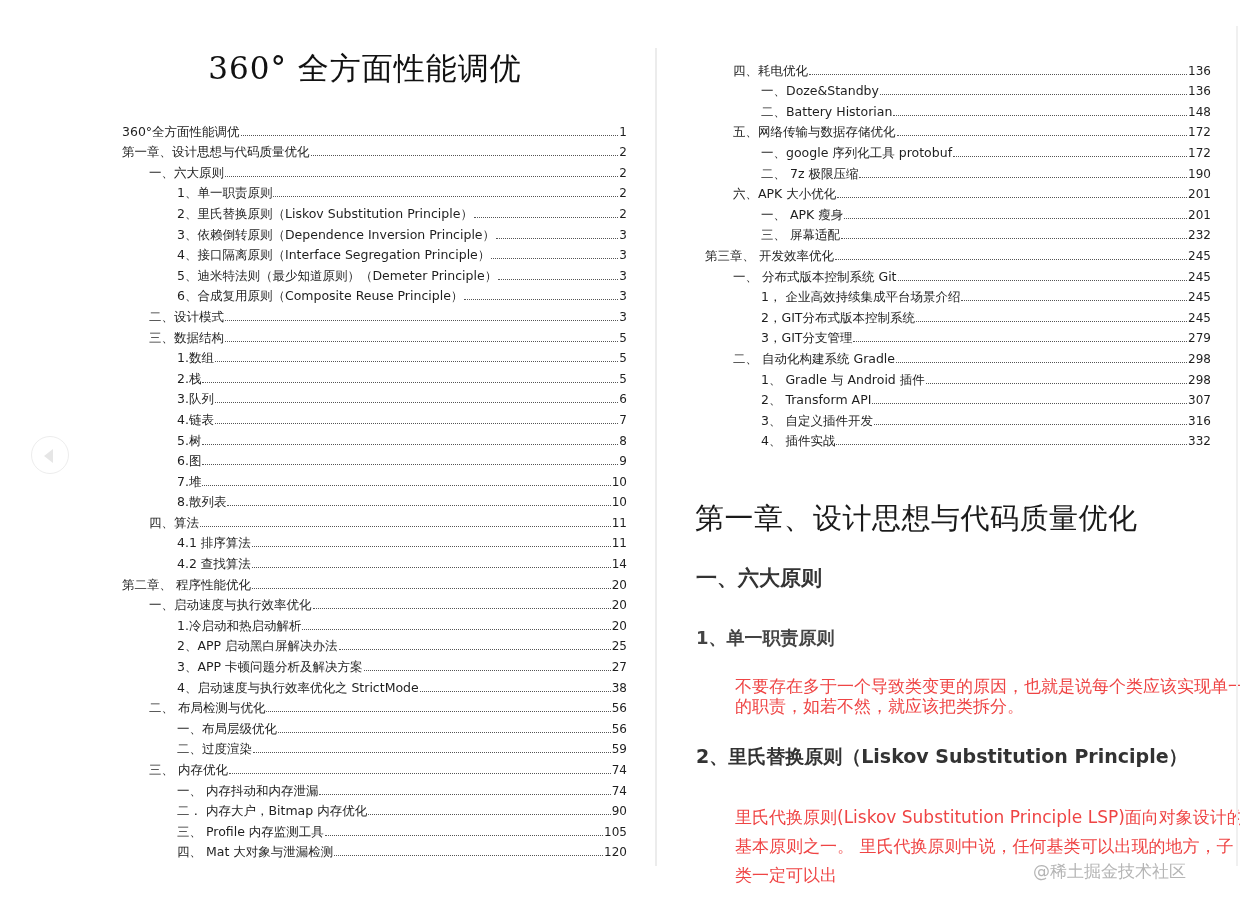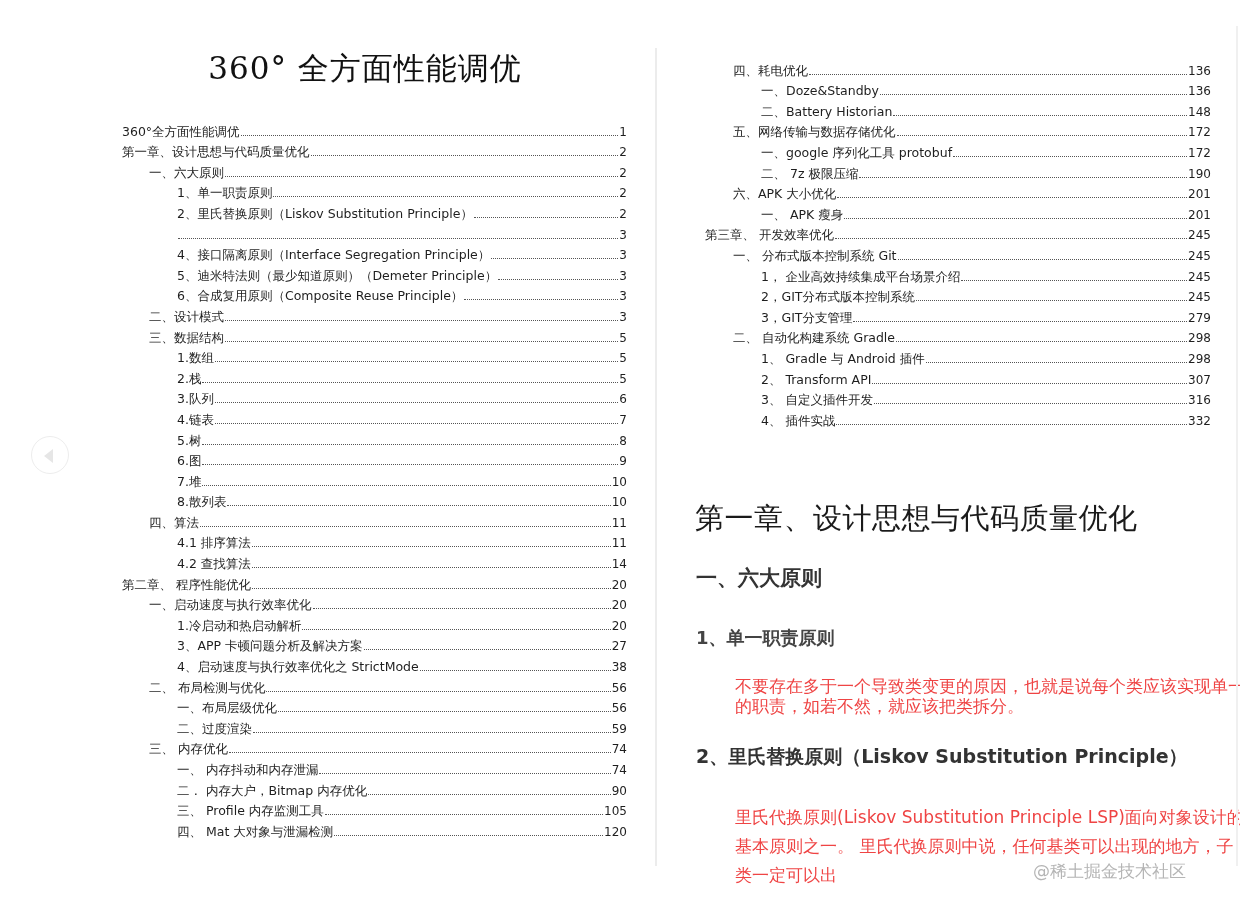--- a/index.html
+++ b/index.html
@@ -71,20 +71,21 @@
         <span class="t">1、单一职责原则</span>
         <span class="dots"></span>
         <span class="p">2</span>
       </li>
       <li class="lvl2">
         <span class="t">2、里氏替换原则（Liskov Substitution Principle）</span>
         <span class="dots"></span>
         <span class="p">2</span>
       </li>
       <li class="lvl2">
+        <span class="t">3、依赖倒转原则（Dependence Inversion Principle）</span>
         <span class="dots"></span>
         <span class="p">3</span>
       </li>
       <li class="lvl2">
         <span class="t">4、接口隔离原则（Interface Segregation Principle）</span>
         <span class="dots"></span>
         <span class="p">3</span>
       </li>
       <li class="lvl2">
         <span class="t">5、迪米特法则（最少知道原则）（Demeter Principle）</span>
@@ -170,20 +171,25 @@
         <span class="t">一、启动速度与执行效率优化</span>
         <span class="dots"></span>
         <span class="p">20</span>
       </li>
       <li class="lvl2">
         <span class="t">1.冷启动和热启动解析</span>
         <span class="dots"></span>
         <span class="p">20</span>
       </li>
       <li class="lvl2">
+        <span class="t">2、APP 启动黑白屏解决办法</span>
+        <span class="dots"></span>
+        <span class="p">25</span>
+      </li>
+      <li class="lvl2">
         <span class="t">3、APP 卡顿问题分析及解决方案</span>
         <span class="dots"></span>
         <span class="p">27</span>
       </li>
       <li class="lvl2">
         <span class="t">4、启动速度与执行效率优化之 StrictMode</span>
         <span class="dots"></span>
         <span class="p">38</span>
       </li>
       <li class="lvl1">
@@ -265,20 +271,25 @@
     </li>
     <li class="lvlr1">
       <span class="t">六、APK 大小优化</span>
       <span class="dots"></span>
       <span class="p">201</span>
     </li>
     <li class="lvlr2">
       <span class="t">一、 APK 瘦身</span>
       <span class="dots"></span>
       <span class="p">201</span>
+    </li>
+    <li class="lvlr2">
+      <span class="t">三、 屏幕适配</span>
+      <span class="dots"></span>
+      <span class="p">232</span>
     </li>
     <li class="lvlr0">
       <span class="t">第三章、 开发效率优化</span>
       <span class="dots"></span>
       <span class="p">245</span>
     </li>
     <li class="lvlr1">
       <span class="t">一、 分布式版本控制系统 Git</span>
       <span class="dots"></span>
       <span class="p">245</span>

